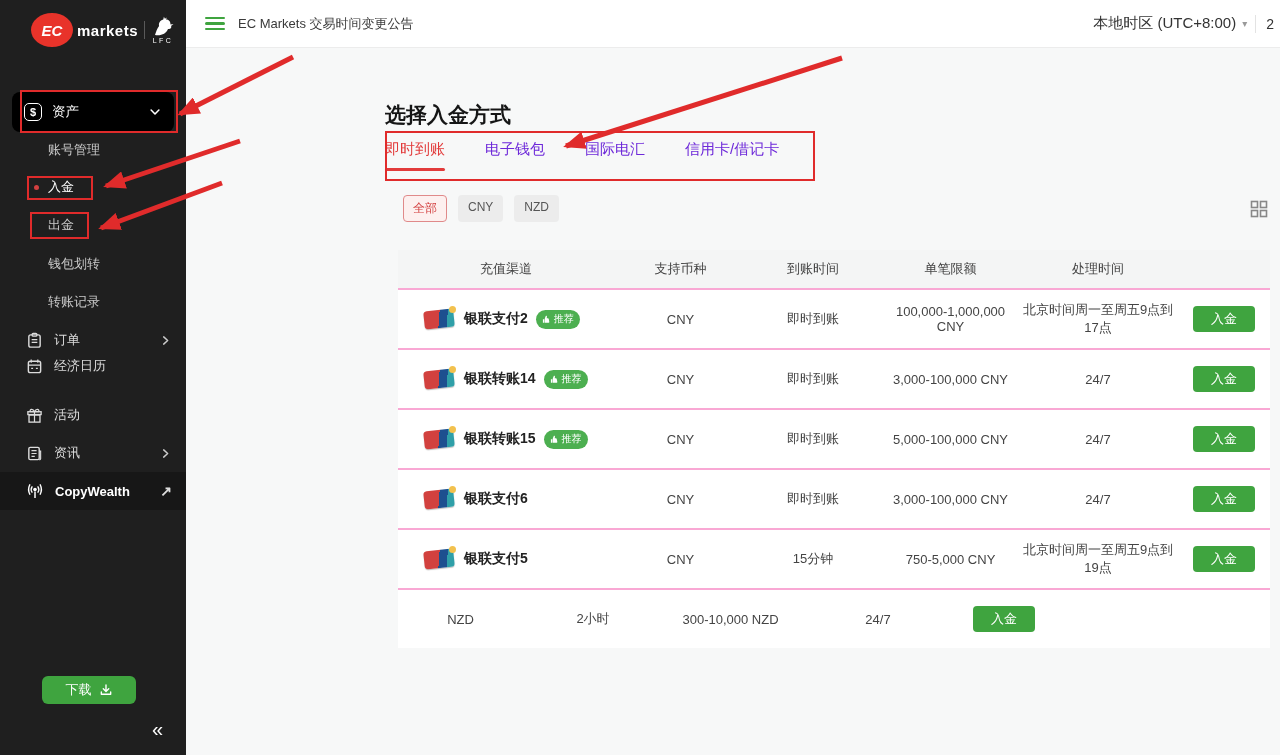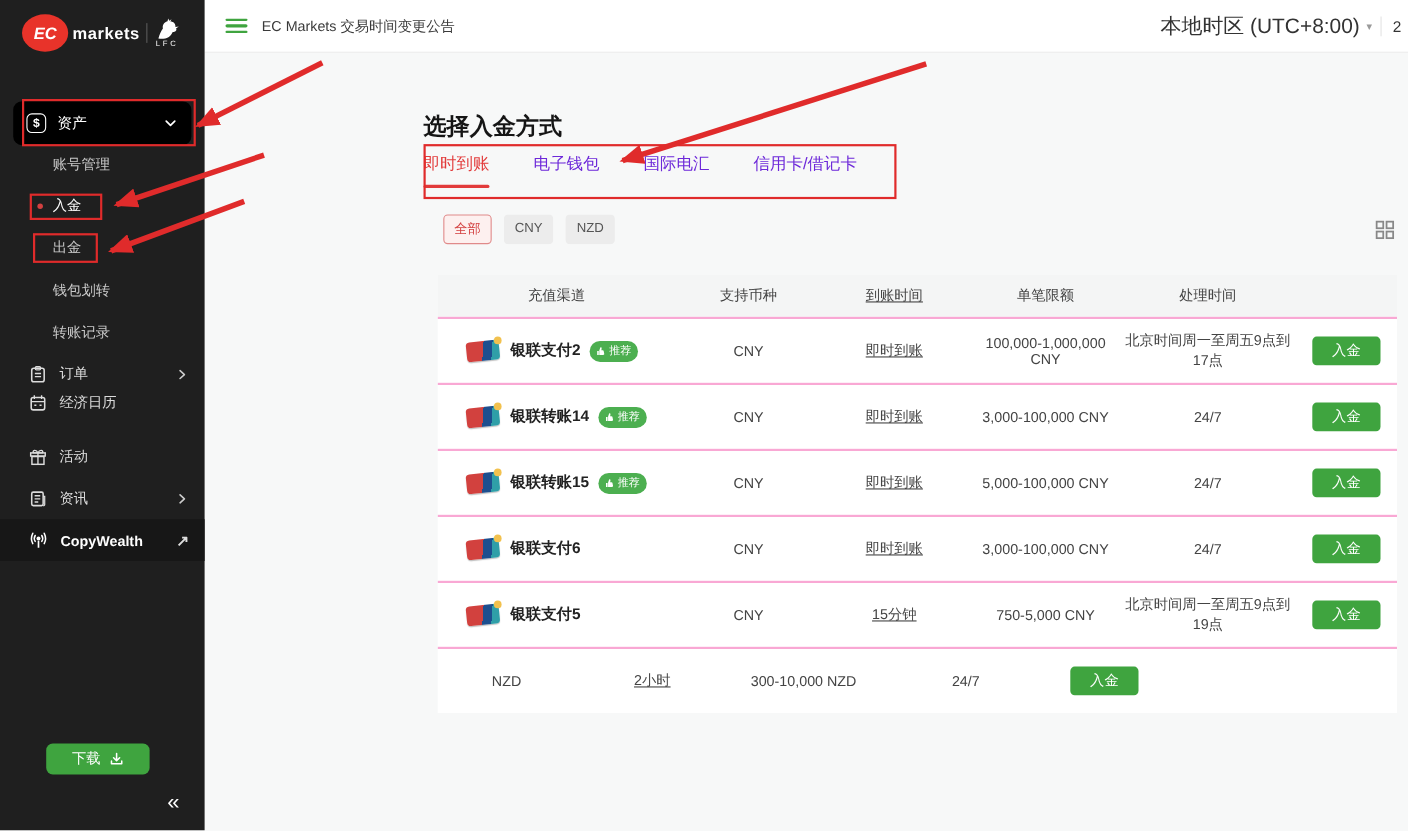--- a/index.html
+++ b/index.html
@@ -1,21 +1,21 @@
 <!DOCTYPE html>
 <html><head>
 <meta charset="utf-8">
 <style>
   * { margin:0; padding:0; box-sizing:border-box; }
   html,body { width:1280px; height:755px; font-family:"Liberation Sans", sans-serif; }
   #page { position:relative; width:1280px; height:755px; background:#f7f8f8; overflow:hidden; }
 
   
   .sidebar { position:absolute; left:0; top:0; width:186px; height:755px; background:#1f1f1f; z-index:10; }
-  .logo-row { display:flex; align-items:center; gap:4px; padding:13px 0 0 20px; }
+  .logo-row { display:flex; align-items:center; gap:4px; padding:13px 0 0 20px;justify-content:center; }
   .ec-badge { width:42px; height:34px; border-radius:50%; background:#e8332a; color:#fff;
               font-weight:bold; font-style:italic; font-size:15px; display:flex; align-items:center; justify-content:center; }
   .ec-name { color:#fff; font-size:15px; font-weight:bold; letter-spacing:.5px; }
   .logo-div { width:1px; height:18px; background:#5a5a5a; margin:0 2px; color:transparent; overflow:hidden; font-size:1px; }
   .lfc { display:flex; flex-direction:column; align-items:center; color:#fff; }
   .lfc-label { font-size:7px; letter-spacing:2.5px; margin-top:1px; }
 
   .asset-item { position:absolute; left:12px; top:92px; width:162px; height:40px; background:#000;
                 border-radius:8px; display:flex; align-items:center; gap:10px; padding:0 12px; color:#fff; cursor:pointer; }
   .dollar-box { width:18px; height:18px; border:1.4px solid #fff; border-radius:5px; display:flex;
@@ -38,21 +38,21 @@
                   justify-content:center; gap:7px; cursor:pointer; font-family:inherit; }
   .collapse { position:absolute; left:152px; top:718px; color:#fff; font-size:20px; cursor:pointer; }
 
   
   .topbar { position:absolute; left:186px; top:0; width:1094px; height:48px; background:#fff;
             border-bottom:1px solid #ececec; display:flex; align-items:center; padding:0 6px 0 19px; z-index:5; }
   .hamburger { display:flex; flex-direction:column; gap:3px; width:20px; cursor:pointer; }
   .hamburger span { display:block; height:2.6px; border-radius:2px; background:#3fa43f; }
   .announce { margin-left:13px; font-size:13px; color:#3a3a3a; }
   .tb-spacer { flex:1; }
-  .timezone { font-size:19px; color:#333; cursor:pointer; }
+  .timezone { font-size:15px; color:#333; cursor:pointer; }
   .tz-caret { color:#9a9a9a; font-size:10px; margin:0 8px 0 6px; }
   .tb-div { width:1px; height:18px; background:#e3e3e3; margin-right:10px; }
   .tb-partial { font-size:14px; color:#333; }
 
   
   .main { position:absolute; left:186px; top:48px; width:1094px; height:707px; background:#f7f8f8; }
   .page-title { position:absolute; left:199px; top:53px; font-size:21px; font-weight:bold; color:#151515; }
 
   .tabs { position:absolute; left:199px; top:92px; display:flex; gap:40px; }
   .tab { font-size:15px; color:#6d28d9; padding-bottom:12px; position:relative; cursor:pointer; }
@@ -64,21 +64,21 @@
           border:1px solid transparent; cursor:pointer; }
   .chip.active { background:#fdf0ef; color:#d34040; border-color:#e08a8a; }
 
   .grid-btn { position:absolute; left:1063px; top:152px; width:20px; height:20px; background:none; border:none; cursor:pointer; padding:0; }
 
   .table { position:absolute; left:212px; top:202px; width:872px; background:#fff; }
   .thead { display:flex; height:38px; background:#f4f5f5; align-items:center; color:#8f8f8f; font-size:13px; }
   .trow { display:flex; min-height:60px; align-items:center; border-top:2px solid #f9a8d4; background:#fff; }
   .cell { display:flex; align-items:center; justify-content:center; text-align:center; font-size:13px; color:#444; padding:8px 4px; }
   .c0 { width:220px; justify-content:flex-start; text-align:left; padding-left:26px; gap:8px; }
-  .c1 { width:125px; } .c2 { width:140px;text-decoration:underline; } .c3 { width:135px; } .c4 { width:160px; } .c5 { width:92px; }
+  .c1 { width:125px; } .c2 { width:140px; } .c3 { width:135px; } .c4 { width:160px; } .c5 { width:92px; }
   .ch-name { font-size:14px; color:#222; font-weight:bold; white-space:nowrap; }
   .badge { display:inline-flex; align-items:center; gap:3px; background:#4caf50; color:#fff; font-size:10px;
            padding:2.5px 6px; border-radius:10px; white-space:nowrap; }
   .bank-badge { display:inline-flex; align-items:center; justify-content:center; width:22px; height:18px;
                 background:#b9b9b9; border-radius:4px; }
   .deposit-btn { width:62px; height:26px; background:#3fa43f; color:#fff; border:none; border-radius:4px;
                  font-size:13px; cursor:pointer; font-family:inherit; }
 
   .up-wrap { position:relative; display:inline-block; width:32px; height:22px; flex:none; }
   .up-card { position:absolute; left:0; top:2px; width:30px; height:18px; border-radius:3.5px; transform:rotate(-6deg);

